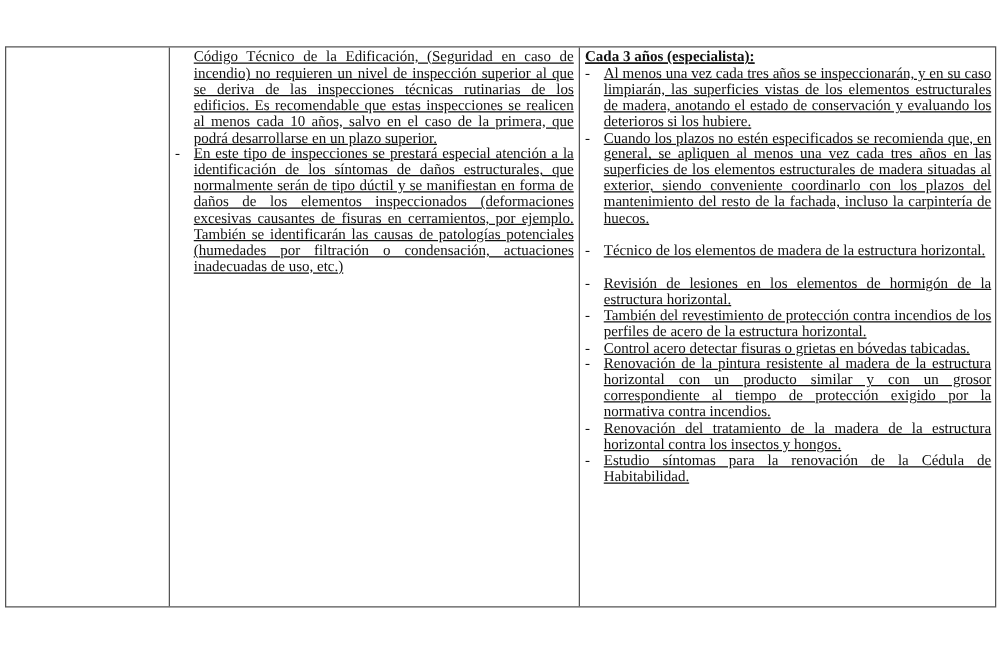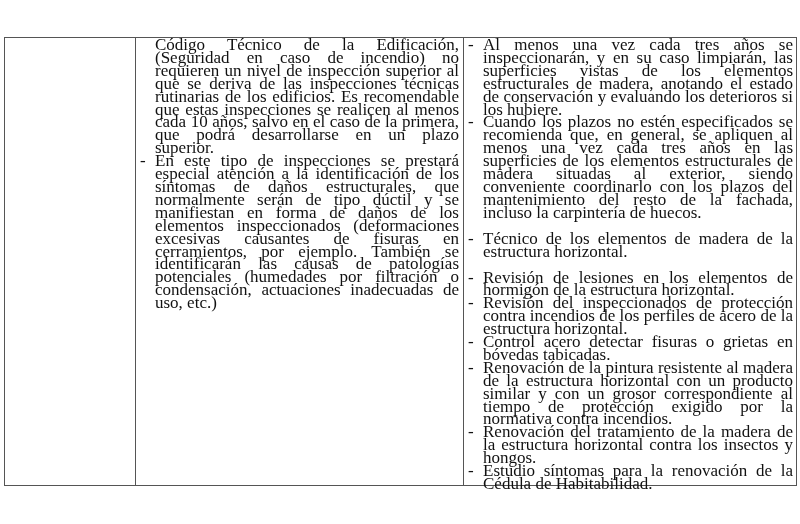--- a/index.html
+++ b/index.html
@@ -1,21 +1,21 @@
 <!DOCTYPE html>
 <html><head>
 <meta charset="utf-8">
 <style>
   html, body { margin:0; padding:0; background:#ffffff; }
   body { width:800px; height:524px; position:relative; overflow:hidden;
          font-family:"Liberation Serif","DejaVu Serif",serif; color:#111; }
   .table { position:absolute; left:4px; top:37px; width:793px; height:449px;
            border:1px solid #555; box-sizing:border-box; }
   .vline { position:absolute; top:0; bottom:0; width:0; border-left:1px solid #555; }
-  .cell { position:absolute; top:1px; font-size:17px; line-height:12.9px; text-align:justify; }
+  .cell { position:absolute; top:1px; font-size:12px; line-height:12.9px; text-align:justify;text-decoration:underline; }
   .c1 { left:0; width:130px; }
   .c2 { left:131px; width:327px; }
   .c3 { left:459px; width:333px; }
   .para { margin:0; padding-left:19px; padding-right:4px; }
   .item { position:relative; padding-left:19px; padding-right:4px; margin:0; text-align:justify; }
   .dash { position:absolute; left:4px; top:0; }
   .heading { font-weight:bold; text-decoration:underline; margin:0; padding-left:4px; }
   .gap { height:13px; }
 </style>
 </head>
@@ -29,41 +29,42 @@
 
   <div class="cell c2">
     <p class="para">Código Técnico de la Edificación, (Seguridad en caso de incendio) no requieren un nivel de inspección superior al que se deriva de las inspecciones técnicas rutinarias de los edificios. Es recomendable que estas inspecciones se realicen al menos cada 10 años, salvo en el caso de la primera, que podrá desarrollarse en un plazo superior.</p>
     <p class="item">
       <span class="dash">-</span>
       <span>En este tipo de inspecciones se prestará especial atención a la identificación de los síntomas de daños estructurales, que normalmente serán de tipo dúctil y se manifiestan en forma de daños de los elementos inspeccionados (deformaciones excesivas causantes de fisuras en cerramientos, por ejemplo. También se identificarán las causas de patologías potenciales (humedades por filtración o condensación, actuaciones inadecuadas de uso, etc.)</span>
     </p>
   </div>
 
   <div class="cell c3">
+    <p class="heading">Cada 3 años (especialista):</p>
     <p class="item">
       <span class="dash">-</span>
       <span>Al menos una vez cada tres años se inspeccionarán, y en su caso limpiarán, las superficies vistas de los elementos estructurales de madera, anotando el estado de conservación y evaluando los deterioros si los hubiere.</span>
     </p>
     <p class="item">
       <span class="dash">-</span>
       <span>Cuando los plazos no estén especificados se recomienda que, en general, se apliquen al menos una vez cada tres años en las superficies de los elementos estructurales de madera situadas al exterior, siendo conveniente coordinarlo con los plazos del mantenimiento del resto de la fachada, incluso la carpintería de huecos.</span>
     </p>
     <div class="gap"></div>
     <p class="item">
       <span class="dash">-</span>
       <span>Técnico de los elementos de madera de la estructura horizontal.</span>
     </p>
     <div class="gap"></div>
     <p class="item">
       <span class="dash">-</span>
       <span>Revisión  de lesiones en los elementos de hormigón de la estructura horizontal.</span>
     </p>
     <p class="item">
       <span class="dash">-</span>
-      <span>Revisión del inspeccionados de protección contra incendios de los perfiles de acero de la estructura horizontal.</span>
+      <span>También del revestimiento de protección contra incendios de los perfiles de acero de la estructura horizontal.</span>
     </p>
     <p class="item">
       <span class="dash">-</span>
       <span>Control acero detectar fisuras o grietas en bóvedas tabicadas.</span>
     </p>
     <p class="item">
       <span class="dash">-</span>
       <span>Renovación de la pintura resistente al madera de la estructura horizontal con un producto similar y con un grosor correspondiente al tiempo de protección exigido por la normativa contra incendios.</span>
     </p>
     <p class="item">

